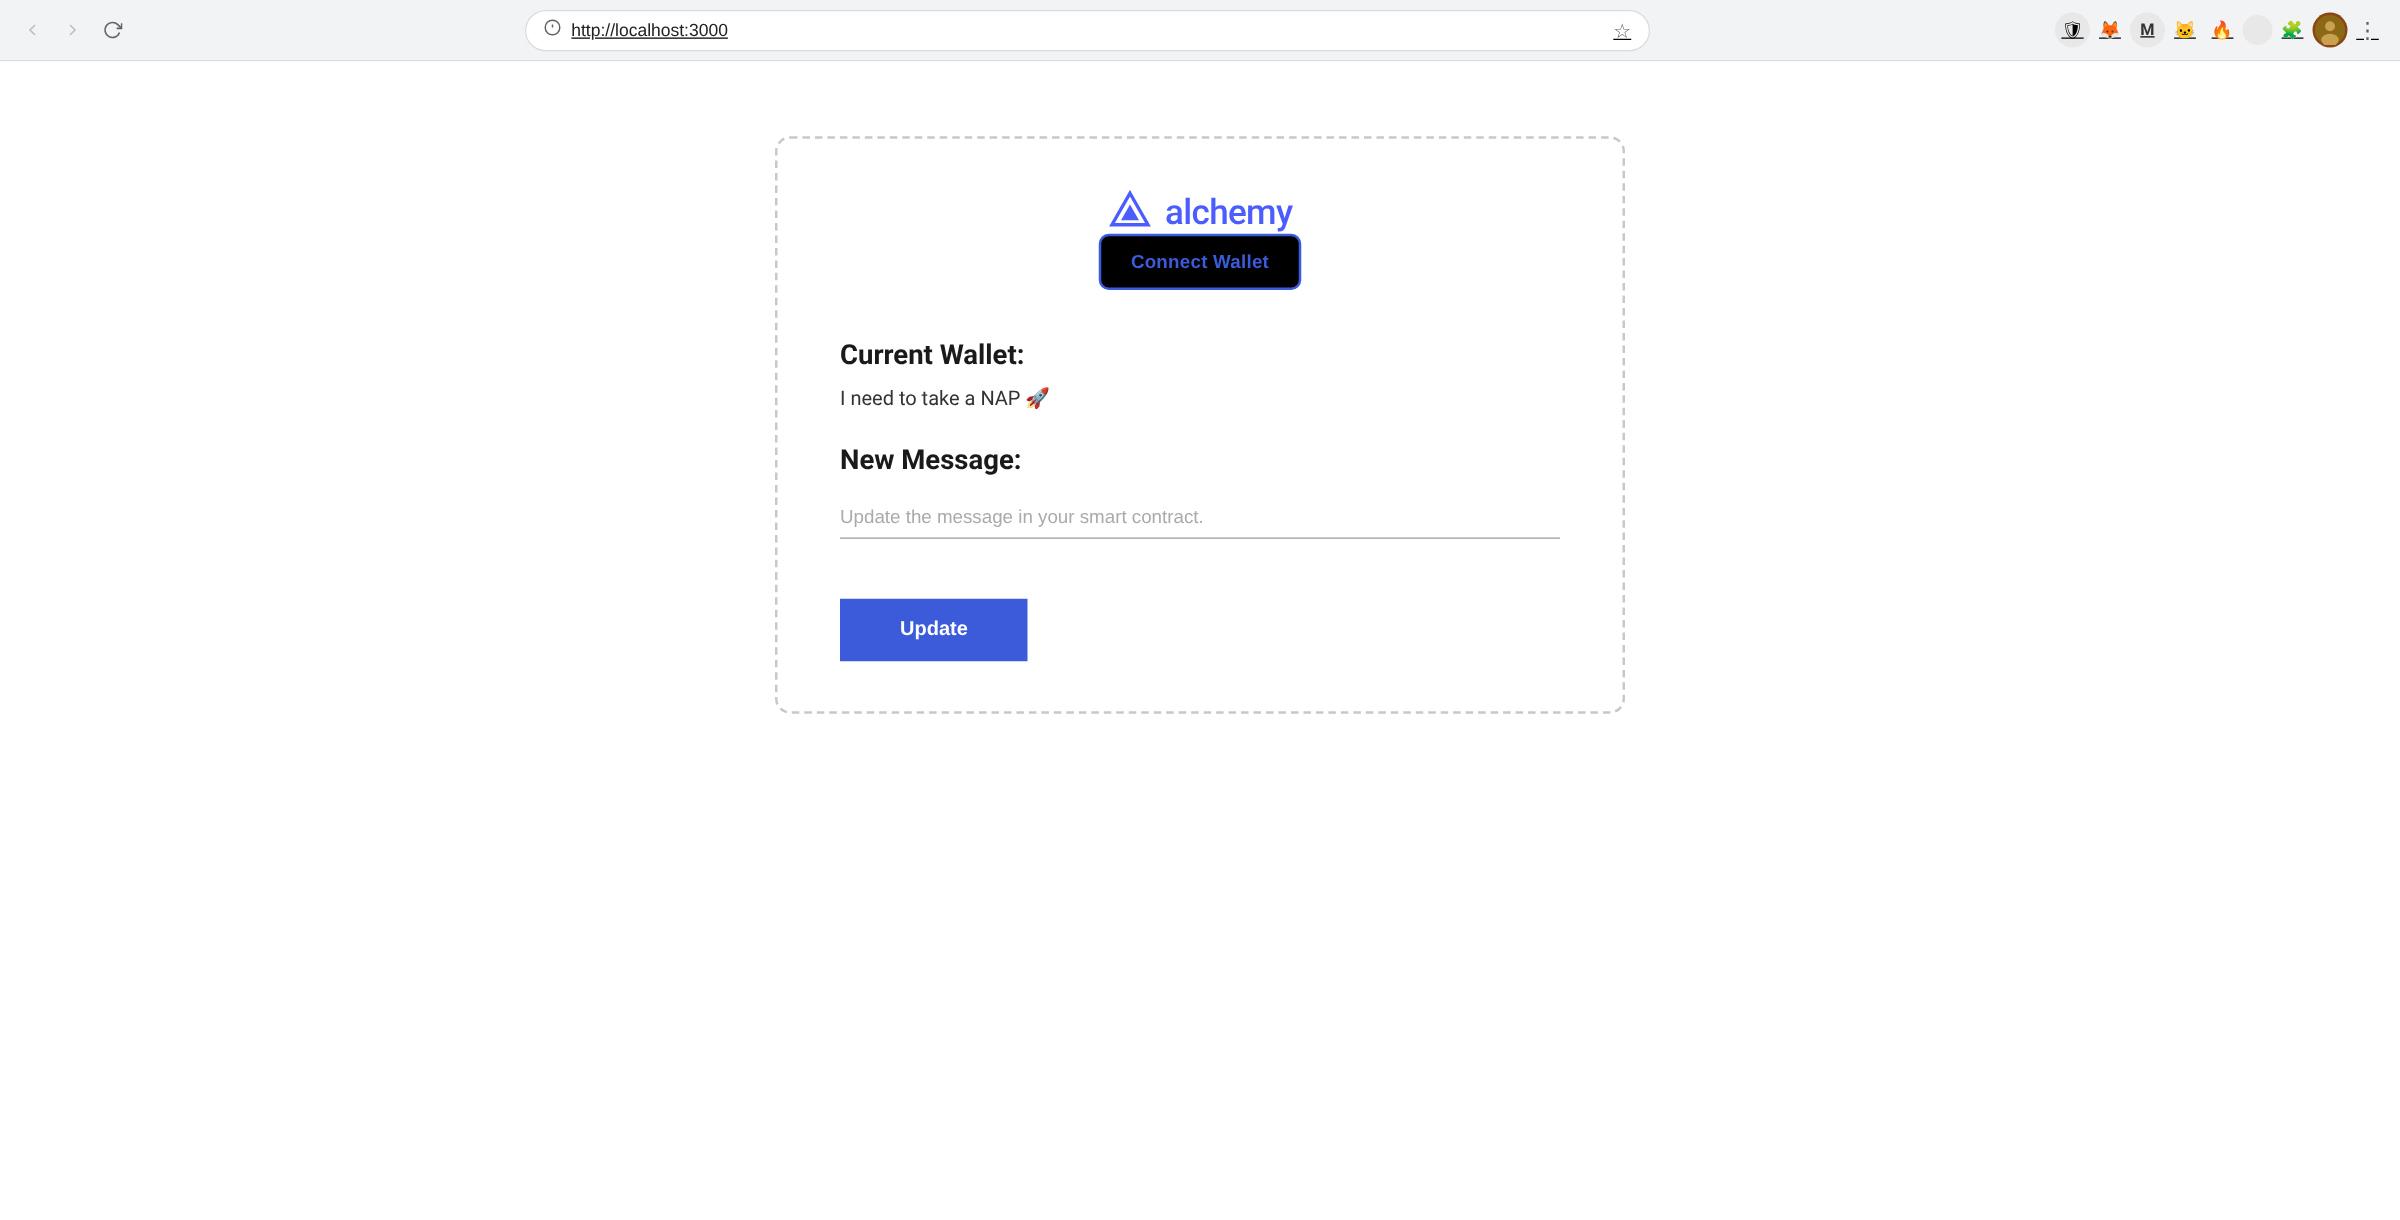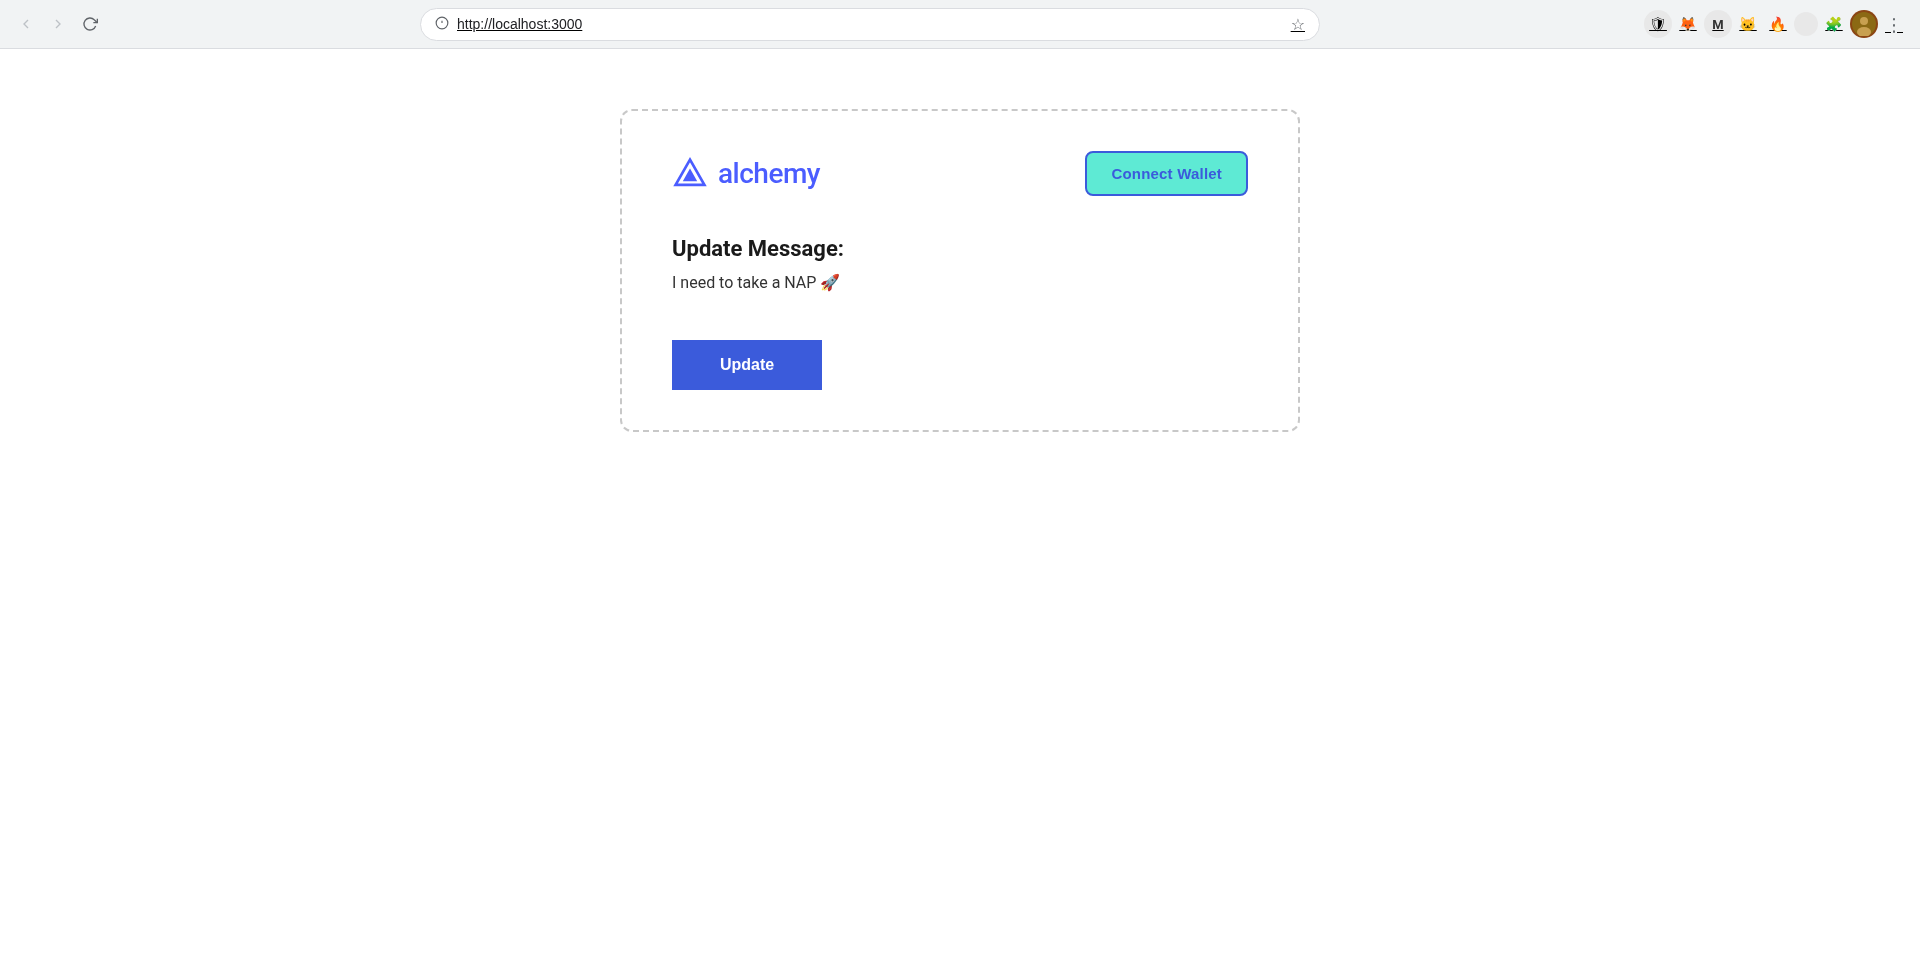--- a/index.html
+++ b/index.html
@@ -126,20 +126,21 @@
       padding: 40px 50px;
       width: 680px;
       background: white;
     }
 
     .card-header {
       display: flex;
       align-items: center;
       justify-content: space-between;
       margin-bottom: 40px;
+      flex-direction: column;
     }
 
     .logo {
       display: flex;
       align-items: center;
       gap: 10px;
     }
 
     .logo-icon {
       width: 36px;
@@ -148,21 +149,21 @@
 
     .logo-text {
       font-size: 28px;
       font-weight: 500;
       color: #4B5DFF;
       letter-spacing: -0.5px;
     }
 
     .connect-wallet-btn {
       border: 2px solid #3b5bdb;
-      background: #5eead4;
+      background: #000000;
       color: #3b5bdb;
       font-weight: 700;
       font-size: 15px;
       padding: 12px 24px;
       border-radius: 8px;
       cursor: pointer;
       letter-spacing: 0.2px;
     }
 
     .section {
@@ -279,23 +280,27 @@
           <path d="M20 4L36 32H4L20 4Z" fill="none" stroke="#4B5DFF" stroke-width="3"></path>
           <path d="M20 14L28 28H12L20 14Z" fill="#4B5DFF"></path>
         </svg>
         <span class="logo-text">alchemy</span>
       </div>
       <button class="connect-wallet-btn">Connect Wallet</button>
     </div>
 
     
     <div class="section">
-      <div class="section-label">Update Message:</div>
+      <div class="section-label">Current Wallet:</div>
       <div class="current-message-text">I need to take a NAP 🚀</div>
     </div>
 
     
+    <div class="section">
+      <div class="section-label">New Message:</div>
+      <input class="new-message-input" type="text" placeholder="Update the message in your smart contract." style="">
+    </div>
 
     
     <button class="update-btn">Update</button>
 
   </div>
 </div>
 
 </body></html>

